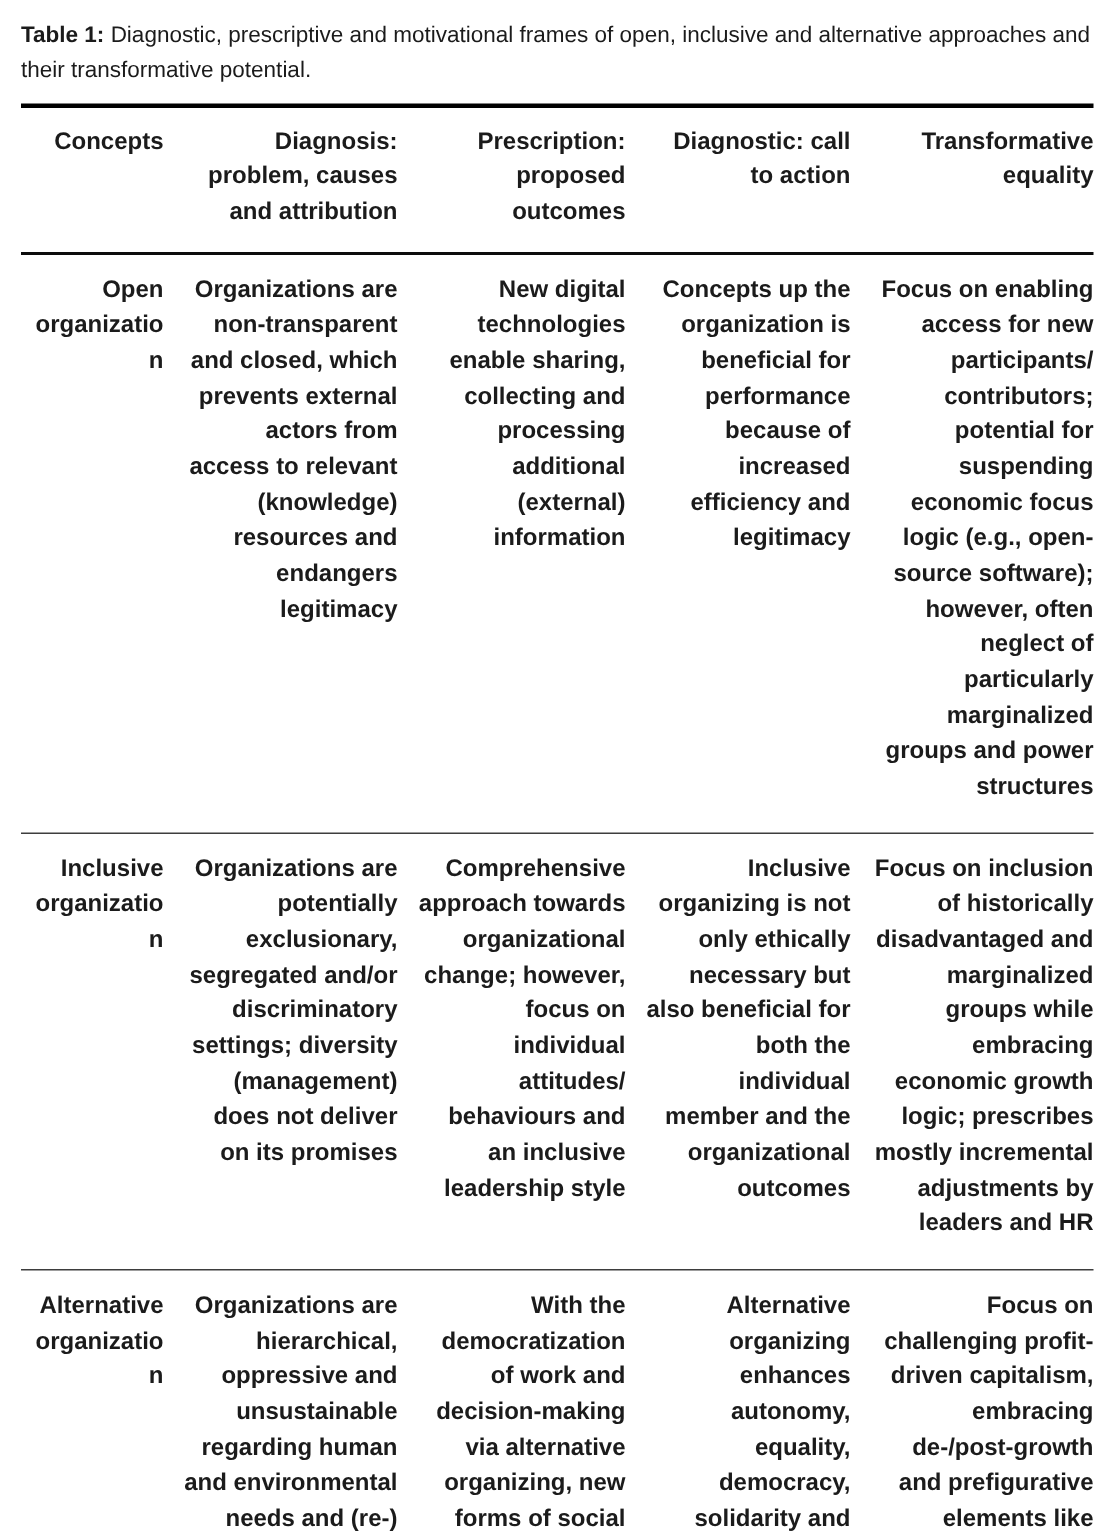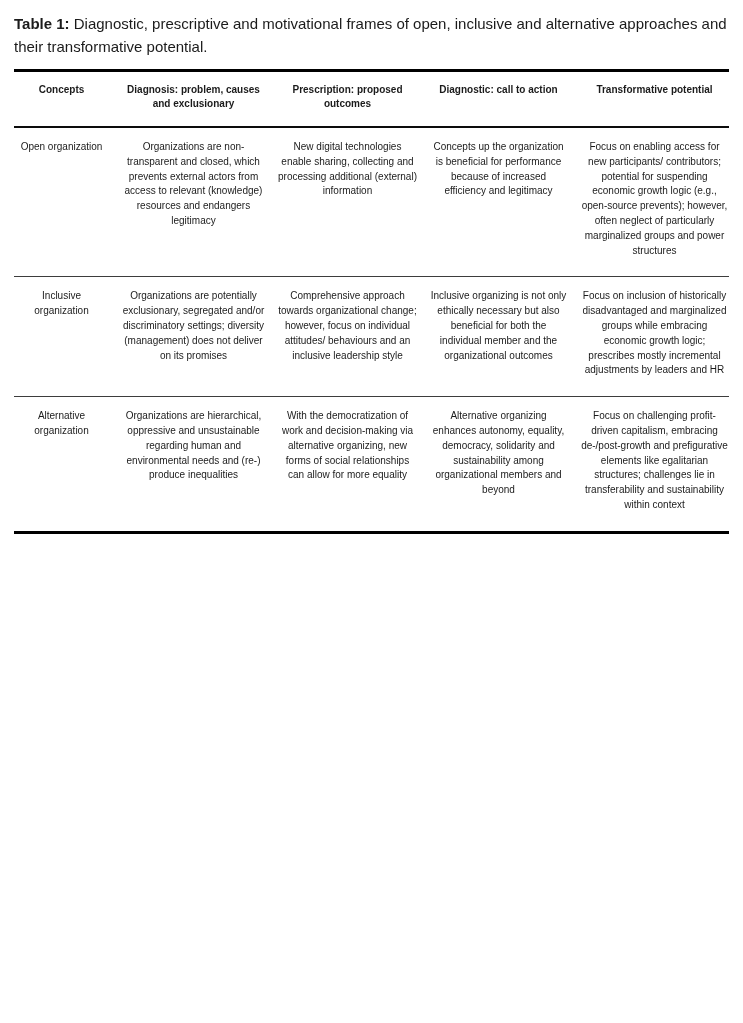--- a/index.html
+++ b/index.html
@@ -45,71 +45,71 @@
   col.c-transformative{ width: 149px; }
 
   thead tr {
     border-bottom: 2px solid #0c0c0c;
   }
   tbody tr + tr {
     border-top: 1px solid #3d3d3d;
   }
   th, td {
     vertical-align: top;
-    text-align: center;
-    font-size: 10px;
+    text-align: right;
+    font-size: 16px;
     line-height: 1.48;
     padding: 12px 13px 18px 0;
     word-wrap: break-word;
   }
   thead th {
     font-weight: 700;
     padding: 11px 13px 14px 0;
   }
   th:last-child, td:last-child {
     padding-right: 0;
   }
   tbody th.concept {
-    font-weight: 400;
+    font-weight: 700;
   }
   tbody td {
-    font-weight: 400;
+    font-weight: 700;
   }
 </style>
 </head>
 <body>
 
 <div class="page">
 
   <p class="caption"><strong>Table 1:</strong> <span>Diagnostic, prescriptive and motivational frames of open, inclusive and alternative approaches and their transformative potential.</span></p>
 
   <table class="frames">
     <colgroup>
       <col class="c-concepts">
       <col class="c-diagnosis">
       <col class="c-prescription">
       <col class="c-motivation">
       <col class="c-transformative">
     </colgroup>
     <thead>
       <tr>
         <th>Concepts</th>
-        <th>Diagnosis: problem, causes and exclusionary</th>
+        <th>Diagnosis: problem, causes and attribution</th>
         <th>Prescription: proposed outcomes</th>
         <th>Diagnostic: call to action</th>
-        <th>Transformative potential</th>
+        <th>Transformative equality</th>
       </tr>
     </thead>
     <tbody>
       <tr>
         <th class="concept">Open organization</th>
         <td>Organizations are non-transparent and closed, which prevents external actors from access to relevant (knowledge) resources and endangers legitimacy</td>
         <td>New digital technologies enable sharing, collecting and processing additional (external) information</td>
         <td>Concepts up the organization is beneficial for performance because of increased efficiency and legitimacy</td>
-        <td>Focus on enabling access for new participants/ contributors; potential for suspending economic growth logic (e.g., open-source prevents); however, often neglect of particularly marginalized groups and power structures</td>
+        <td>Focus on enabling access for new participants/ contributors; potential for suspending economic focus logic (e.g., open-source software); however, often neglect of particularly marginalized groups and power structures</td>
       </tr>
       <tr>
         <th class="concept">Inclusive organization</th>
         <td>Organizations are potentially exclusionary, segregated and/or discriminatory settings; diversity (management) does not deliver on its promises</td>
         <td>Comprehensive approach towards organizational change; however, focus on individual attitudes/ behaviours and an inclusive leadership style</td>
         <td>Inclusive organizing is not only ethically necessary but also beneficial for both the individual member and the organizational outcomes</td>
         <td>Focus on inclusion of historically disadvantaged and marginalized groups while embracing economic growth logic; prescribes mostly incremental adjustments by leaders and HR</td>
       </tr>
       <tr>
         <th class="concept">Alternative organization</th>

